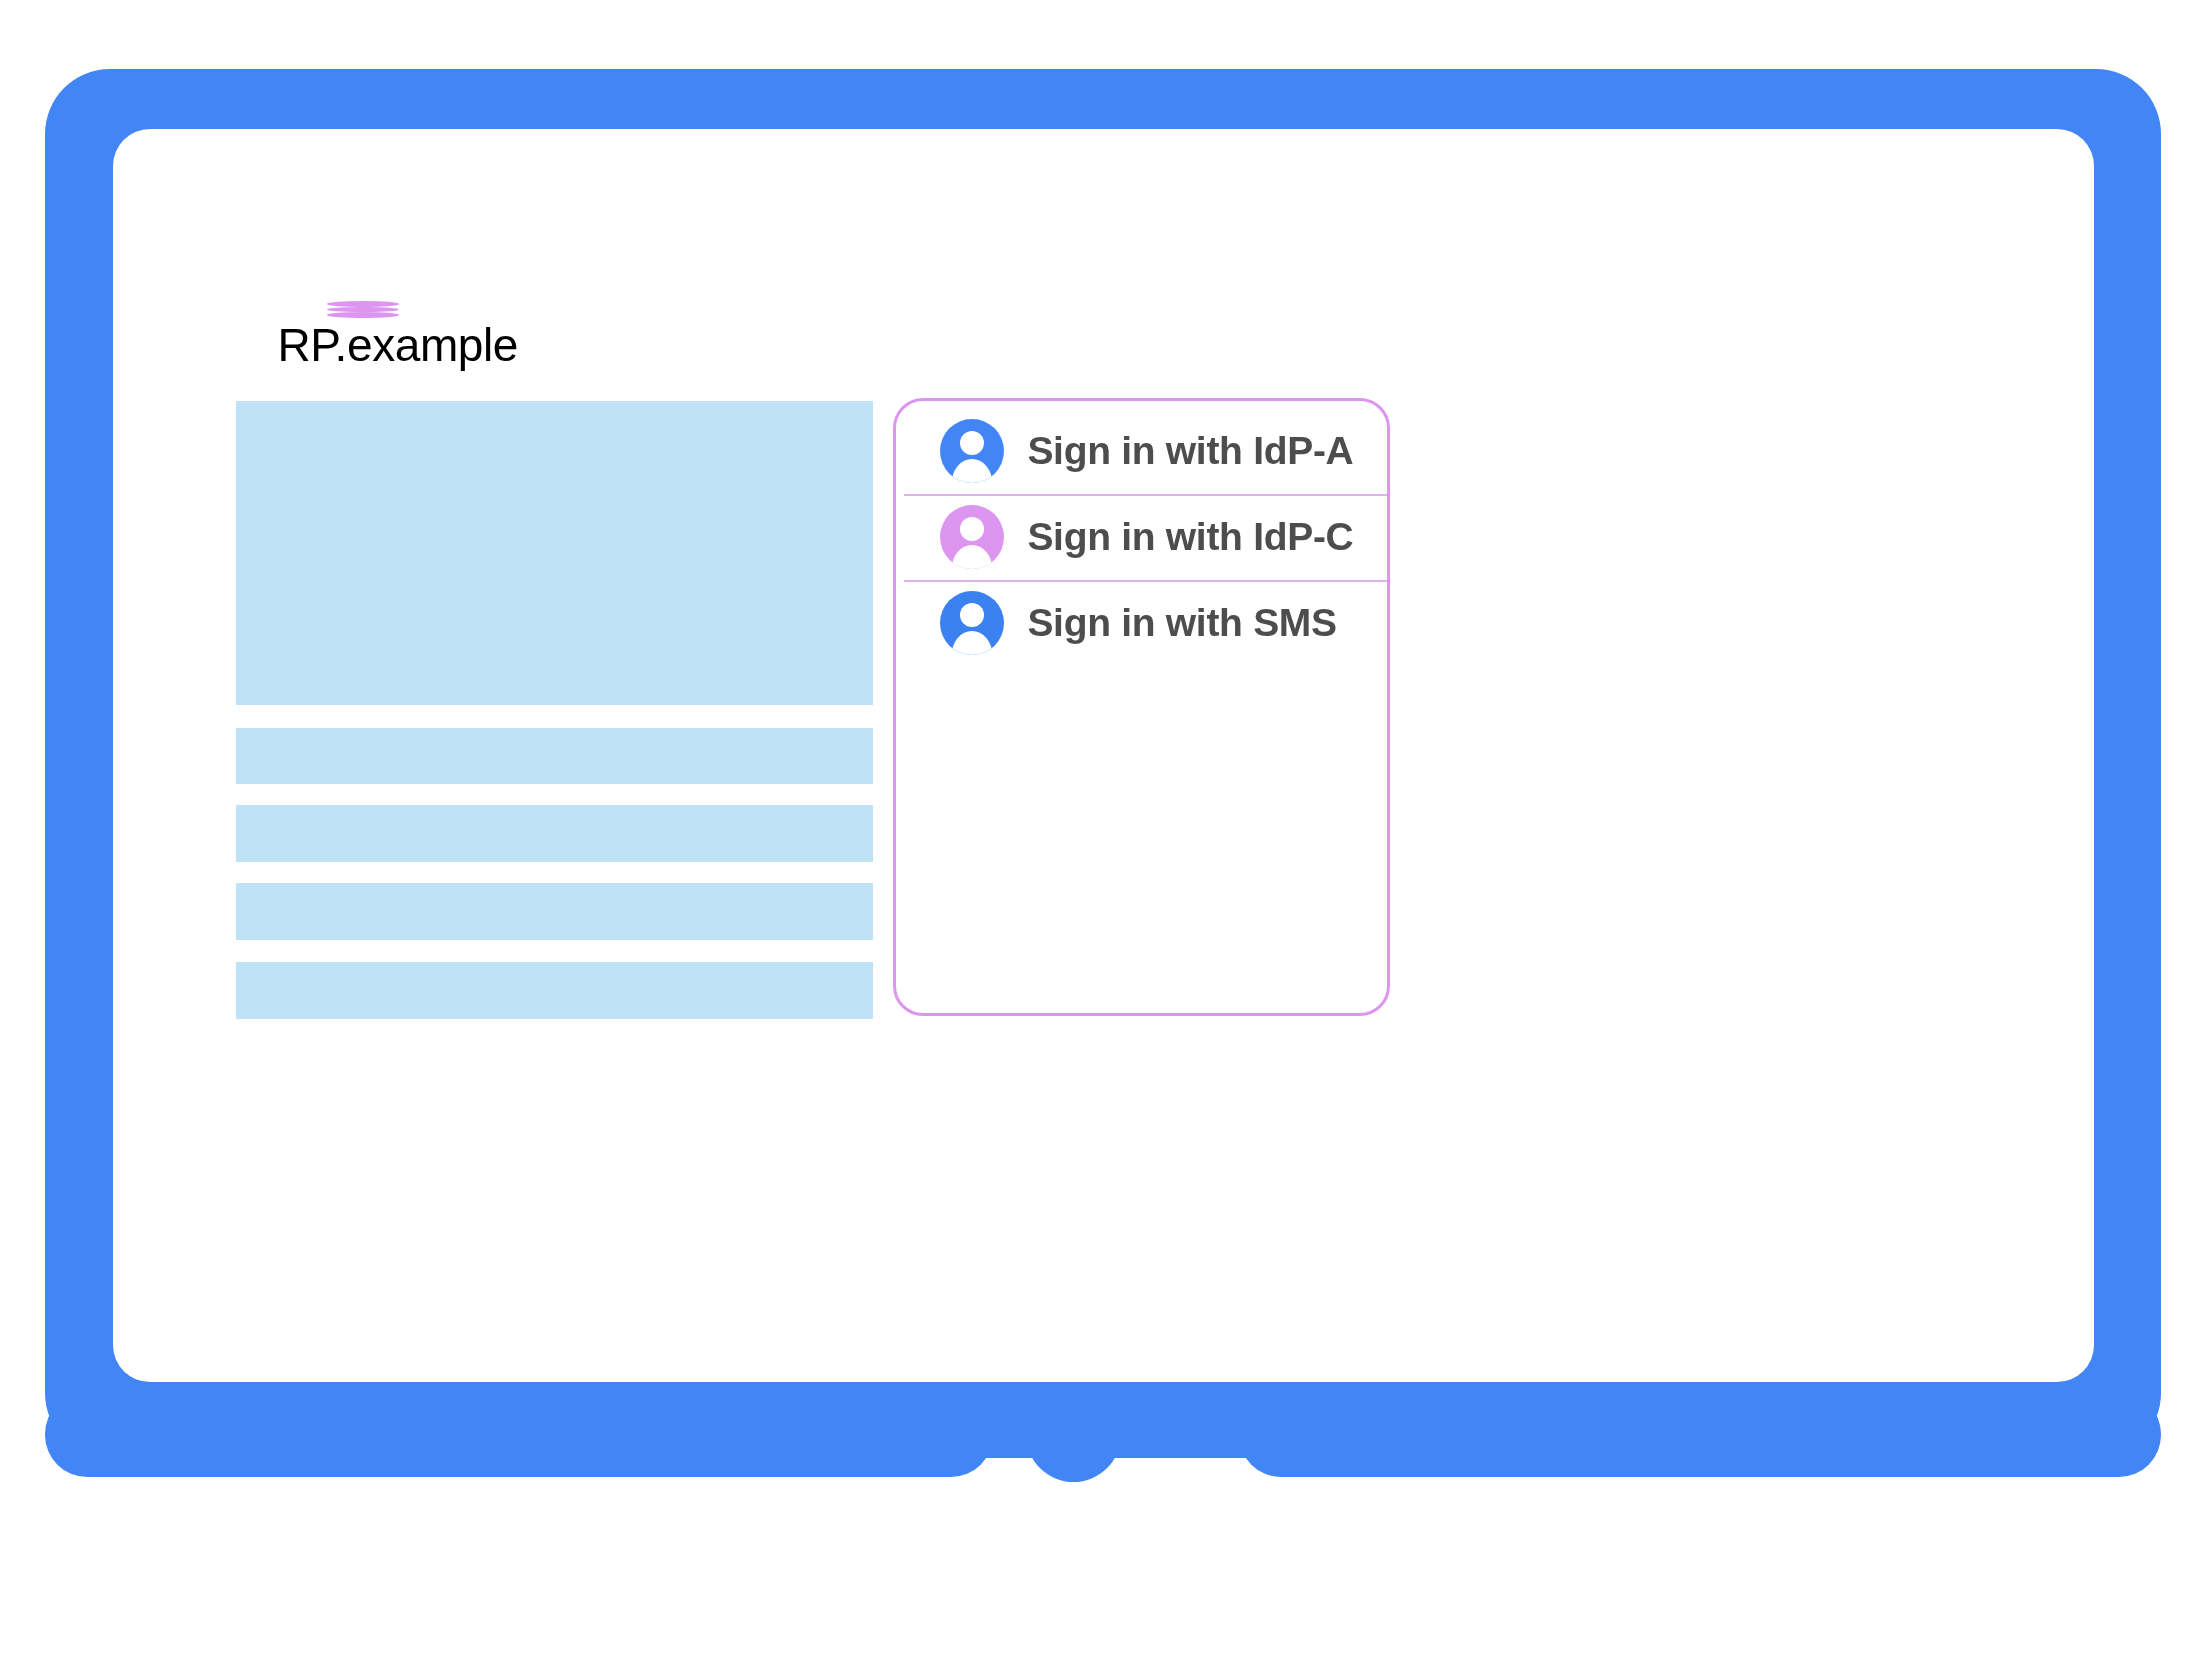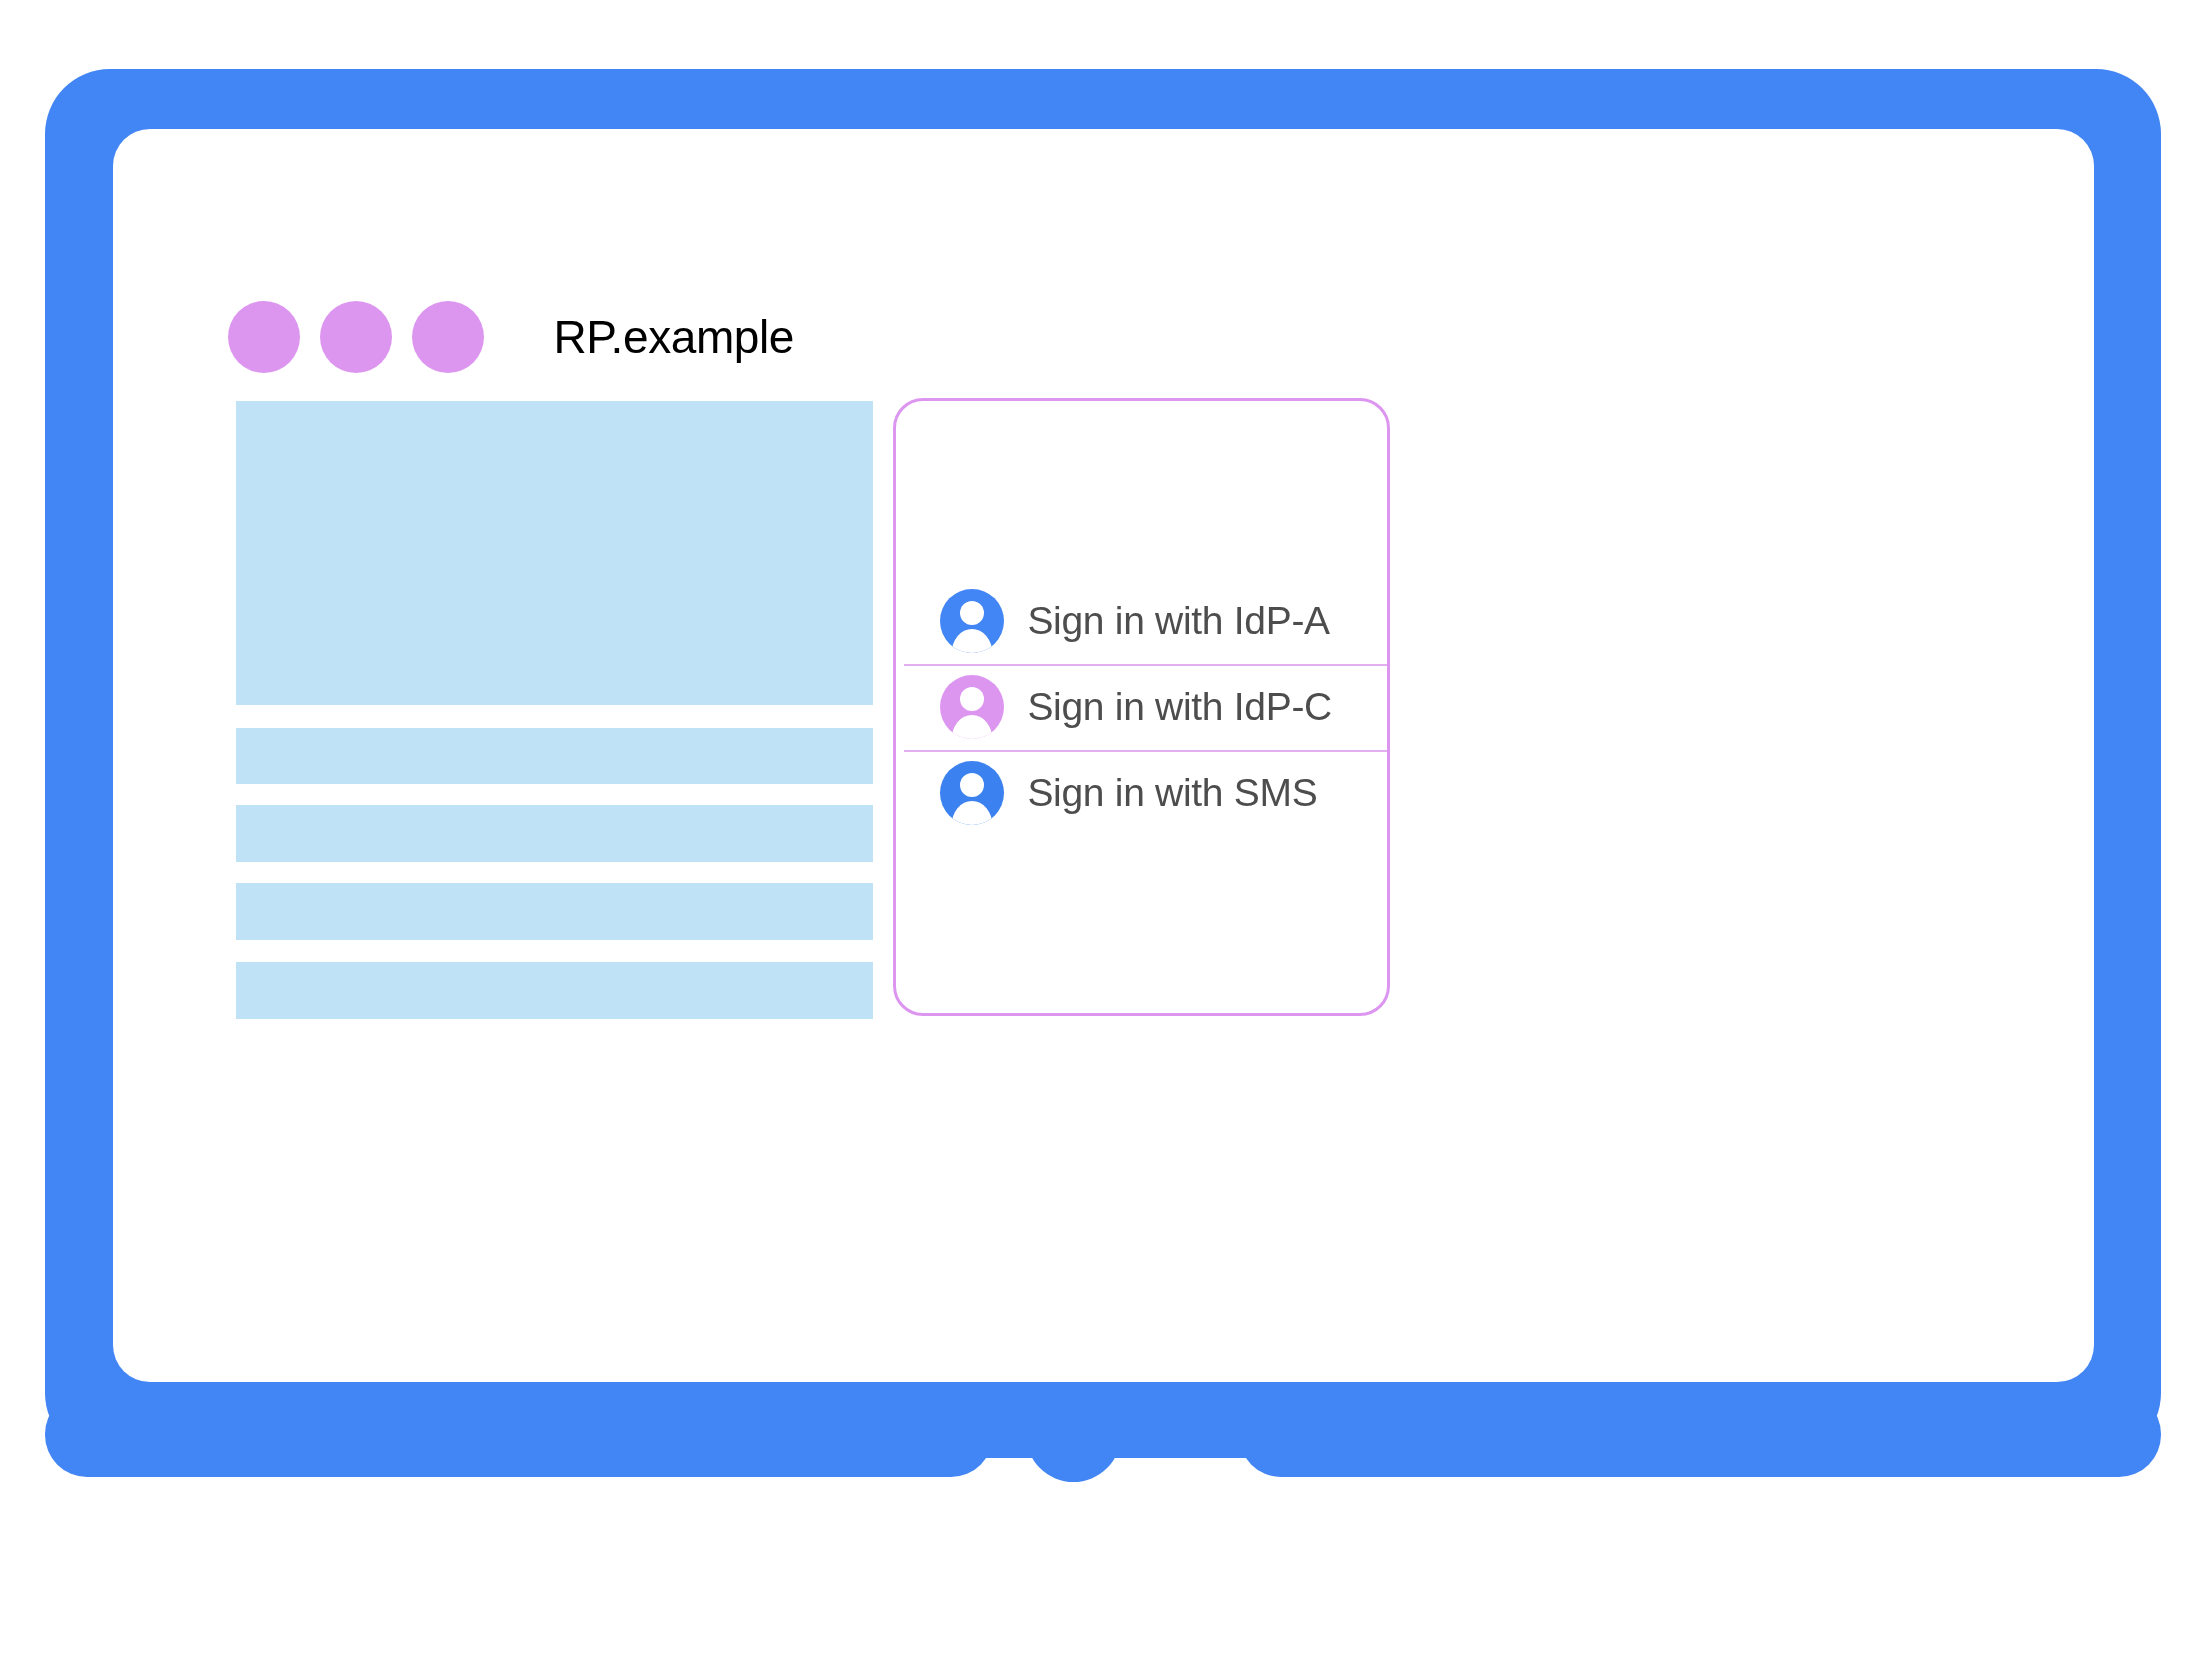--- a/index.html
+++ b/index.html
@@ -73,20 +73,21 @@
   }
 
   
   .chrome-bar {
     position: absolute;
     left: 115px;
     top: 172px;
     display: flex;
     align-items: center;
     height: 71px;
+    flex-direction: column;
   }
   .chrome-dot {
     width: 72px;
     height: 72px;
     border-radius: 50%;
     background: #dd96f0;
     margin-right: 20px;
   }
   .site-title {
     margin-left: 49px;
@@ -120,22 +121,23 @@
     overflow: hidden;
   }
   .signin-list {
     position: absolute;
     left: 0;
     top: 0;
     right: 0;
     bottom: 0;
     display: flex;
     flex-direction: column;
-    justify-content: center;
+    justify-content: flex-start;
     padding: 7px 0;
+    font-weight: bold;
   }
   .signin-item {
     display: flex;
     align-items: center;
     height: 86px;
     padding-left: 44px;
     position: relative;
     flex: 0 0 auto;
   }
   .signin-item + .signin-item::before {

